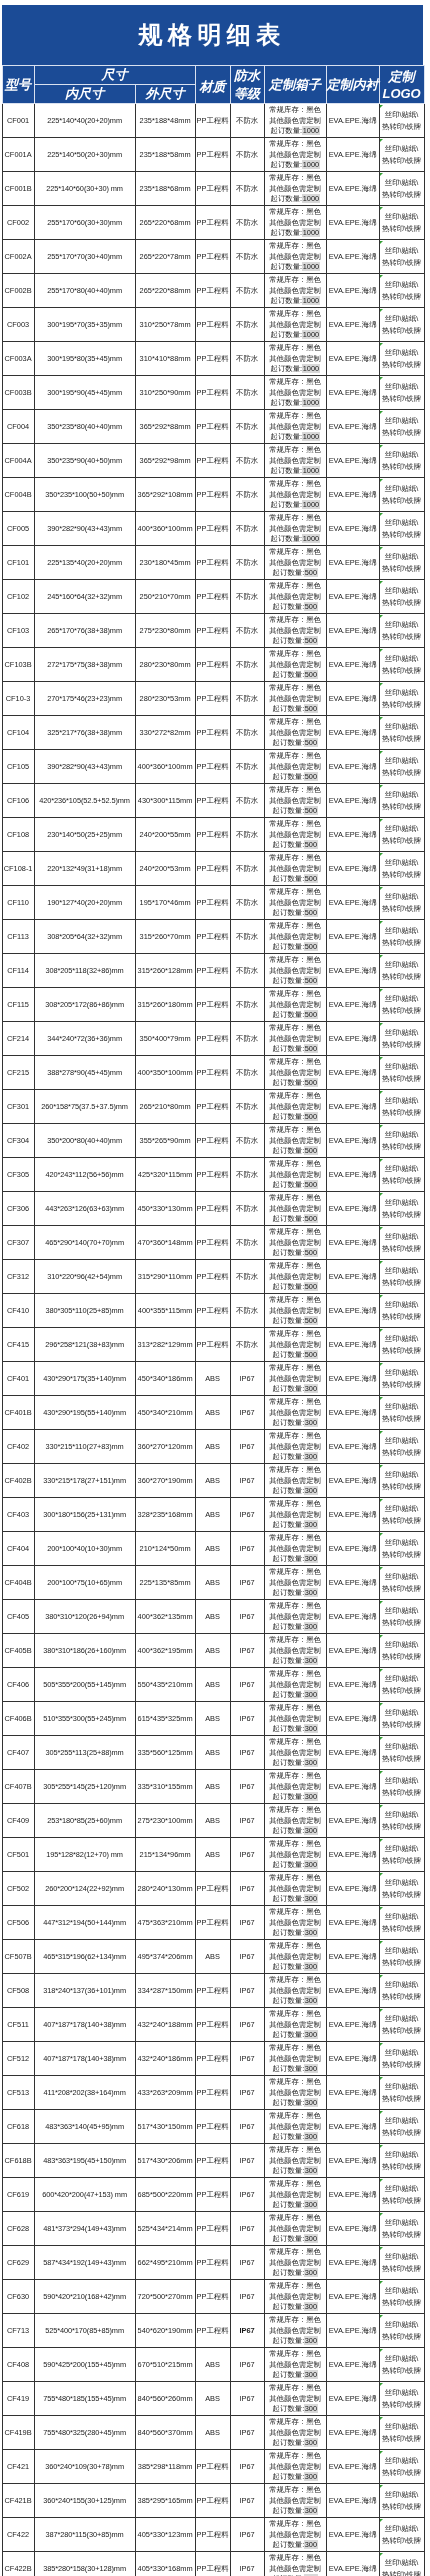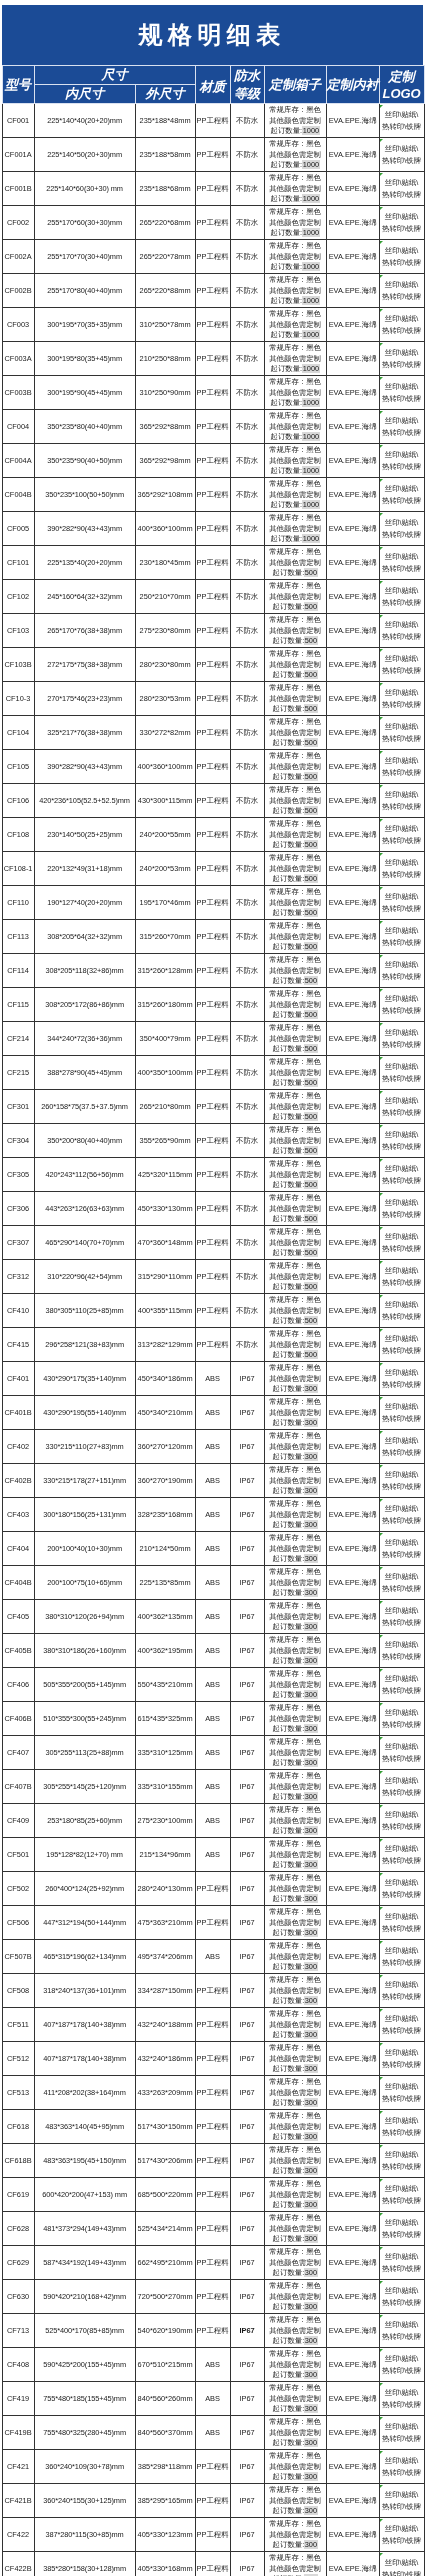--- a/index.html
+++ b/index.html
@@ -211,21 +211,21 @@
     </td>
     <td class="liner">EVA.EPE.海绵</td>
     <td class="logo">
       <div>丝印\贴纸\</div>
       <div>热转印\铁牌</div>
     </td>
   </tr>
         <tr>
     <td class="model">CF003A</td>
     <td class="inner">300*195*80(35+45)mm</td>
-    <td class="outer">210*250*88mm</td>
+    <td class="outer">310*410*88mm</td>
     <td class="mat">PP工程料</td>
     <td class="wp">不防水</td>
     <td class="box">
       <div>常规库存：黑色</div>
       <div>其他颜色需定制</div>
       <div><span>起订数量:</span><span class="hl">1000</span></div>
     </td>
     <td class="liner">EVA.EPE.海绵</td>
     <td class="logo">
       <div>丝印\贴纸\</div>
@@ -908,21 +908,21 @@
     </td>
     <td class="liner">EVA.EPE.海绵</td>
     <td class="logo">
       <div>丝印\贴纸\</div>
       <div>热转印\铁牌</div>
     </td>
   </tr>
         <tr>
     <td class="model">CF407</td>
     <td class="inner">305*255*113(25+88)mm</td>
-    <td class="outer">335*310*125mm</td>
+    <td class="outer">335*560*125mm</td>
     <td class="mat">ABS</td>
     <td class="wp">IP67</td>
     <td class="box">
       <div>常规库存：黑色</div>
       <div>其他颜色需定制</div>
       <div><span>起订数量:</span><span class="hl">300</span></div>
     </td>
     <td class="liner">EVA.EPE.海绵</td>
     <td class="logo">
       <div>丝印\贴纸\</div>
@@ -975,21 +975,21 @@
       <div><span>起订数量:</span><span class="hl">300</span></div>
     </td>
     <td class="liner">EVA.EPE.海绵</td>
     <td class="logo">
       <div>丝印\贴纸\</div>
       <div>热转印\铁牌</div>
     </td>
   </tr>
         <tr>
     <td class="model">CF502</td>
-    <td class="inner">260*400*124(25+92)mm</td>
+    <td class="inner">260*200*124(22+92)mm</td>
     <td class="outer">280*240*130mm</td>
     <td class="mat">PP工程料</td>
     <td class="wp">IP67</td>
     <td class="box">
       <div>常规库存：黑色</div>
       <div>其他颜色需定制</div>
       <div><span>起订数量:</span><span class="hl">300</span></div>
     </td>
     <td class="liner">EVA.EPE.海绵</td>
     <td class="logo">

